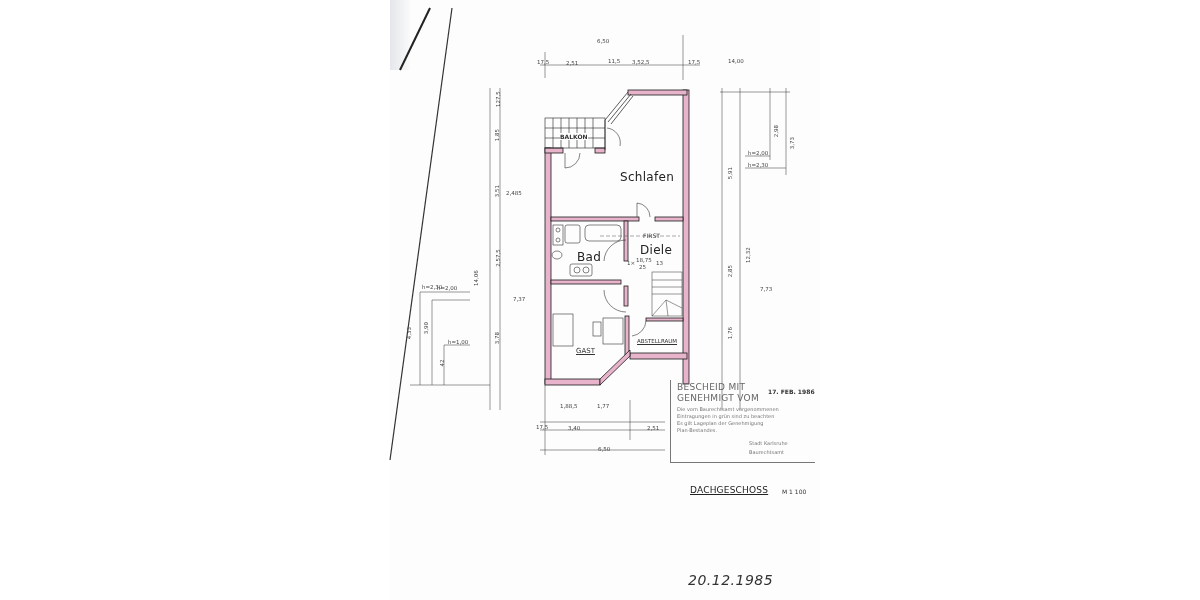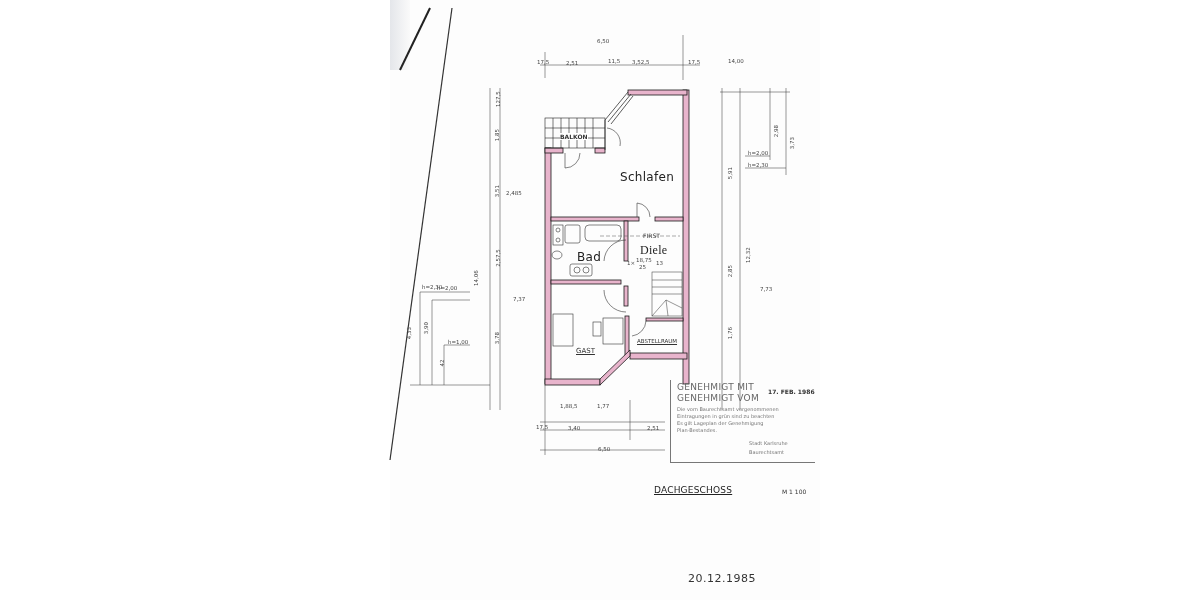--- a/index.html
+++ b/index.html
@@ -6,21 +6,21 @@
   body { width:1200px; height:600px; background:#ffffff; position:relative; overflow:hidden; font-family:"DejaVu Sans", sans-serif; }
   .page { position:absolute; left:390px; top:0; width:430px; height:600px; background:#fdfdfd; }
   .scan-edge { position:absolute; left:390px; top:0; width:20px; height:70px; background:linear-gradient(90deg,#e4e6ea,#fafafa); }
   svg { position:absolute; left:0; top:0; }
   .lbl { position:absolute; color:#222; white-space:nowrap; }
   .room { font-size:12px; letter-spacing:0.3px; }
   .small { font-size:6px; color:#333;text-align:center; }
   .dim { font-size:5.5px; color:#444; }
   .title { font-size:9px; text-decoration:underline; letter-spacing:0.2px; color:#222; }
   .scale { font-size:6px; color:#333; }
-  .date { font-size:11px; color:#333; letter-spacing:0.5px; }
+  .date { font-size:14px; color:#333; letter-spacing:0.5px;font-style:italic; }
   .stamp { position:absolute; left:670px; top:380px; width:144px; height:82px; border:1px solid #777; border-right:none; border-top:none; }
   .stamp-h { font-size:9px; color:#666; line-height:11px; letter-spacing:0.3px; }
   .stamp-t { font-size:5px; color:#777; line-height:7px; }
   .stamp-date { font-size:6px; color:#333; font-weight:bold; }
 </style>
 </head>
 <body>
 
 <div class="page"></div>
 <div class="scan-edge"></div>
@@ -139,21 +139,21 @@
     <line x1="444" y1="345" x2="444" y2="385"></line>
     <line x1="410" y1="385" x2="490" y2="385"></line>
     <line x1="745" y1="156" x2="770" y2="156"></line>
     <line x1="745" y1="168" x2="786" y2="168"></line>
   </g>
 </svg>
 
 <div class="lbl room" style="left:620px;top:170px;">Schlafen</div>
 <div class="lbl small" style="left:560px;top:133px;font-weight:bold;background:#fff;">BALKON</div>
 <div class="lbl room" style="left:577px;top:250px;">Bad</div>
-<div class="lbl room" style="left:640px;top:243px;font-family:Liberation Serif, serif;">Diele</div>
+<div class="lbl room" style="left:640px;top:243px;">Diele</div>
 <div class="lbl small" style="left:643px;top:232px;">FIRST</div>
 <div class="lbl small" style="left:576px;top:347px;text-decoration:underline;font-size:7px;">GAST</div>
 <div class="lbl small" style="left:637px;top:338px;text-decoration:underline;font-size:5.5px;">ABSTELLRAUM</div>
 
 <div class="lbl dim" style="left:627px;top:260px;">1×</div>
 <div class="lbl dim" style="left:636px;top:257px;">18,75</div>
 <div class="lbl dim" style="left:639px;top:264px;">25</div>
 <div class="lbl dim" style="left:656px;top:260px;">13</div>
 
 <div class="lbl dim" style="left:597px;top:38px;">6,50</div>
@@ -190,26 +190,26 @@
 <div class="lbl dim" style="left:438px;top:360px;transform:rotate(-90deg);">42</div>
 
 <div class="lbl dim" style="left:560px;top:403px;">1,88,5</div>
 <div class="lbl dim" style="left:597px;top:403px;">1,77</div>
 <div class="lbl dim" style="left:536px;top:424px;">17,5</div>
 <div class="lbl dim" style="left:568px;top:425px;">3,40</div>
 <div class="lbl dim" style="left:647px;top:425px;">2,51</div>
 <div class="lbl dim" style="left:598px;top:446px;">6,50</div>
 
 <div class="stamp">
-  <div style="position:absolute;left:6px;top:2px;" class="stamp-h">GENEHMIGT MIT</div>
+  <div style="position:absolute;left:6px;top:2px;" class="stamp-h">BESCHEID MIT</div>
   <div style="position:absolute;left:6px;top:13px;" class="stamp-h">GENEHMIGT VOM</div>
   <div style="position:absolute;left:97px;top:8px;" class="stamp-date">17. FEB. 1986</div>
   <div style="position:absolute;left:6px;top:26px;" class="stamp-t">Die vom Baurechtsamt vorgenommenen</div>
   <div style="position:absolute;left:6px;top:33px;" class="stamp-t">Eintragungen in grün sind zu beachten</div>
   <div style="position:absolute;left:6px;top:40px;" class="stamp-t">Es gilt Lageplan der Genehmigung</div>
   <div style="position:absolute;left:6px;top:47px;" class="stamp-t">Plan-Bestandes.</div>
   <div style="position:absolute;left:78px;top:60px;" class="stamp-t">Stadt Karlsruhe</div>
   <div style="position:absolute;left:78px;top:69px;" class="stamp-t">Baurechtsamt</div>
 </div>
 
-<div class="lbl title" style="left:654px;top:485px;">DACHGESCHOSS</div>
+<div class="lbl title" style="left:690px;top:485px;">DACHGESCHOSS</div>
 <div class="lbl scale" style="left:782px;top:488px;">M 1 100</div>
 <div class="lbl date" style="left:688px;top:572px;">20.12.1985</div>
 
 </body></html>

